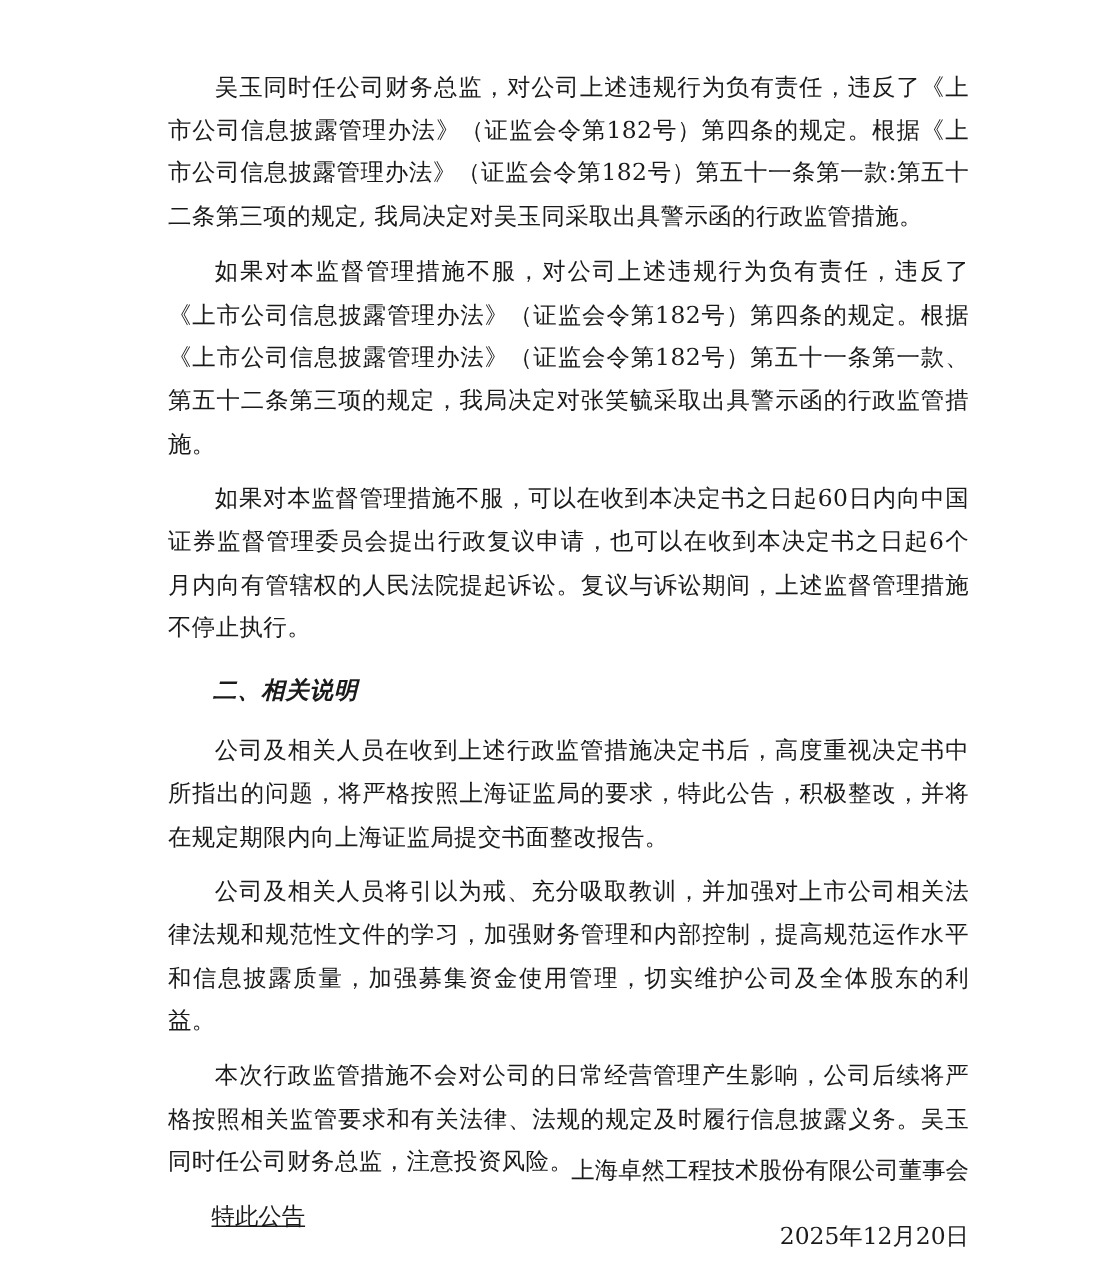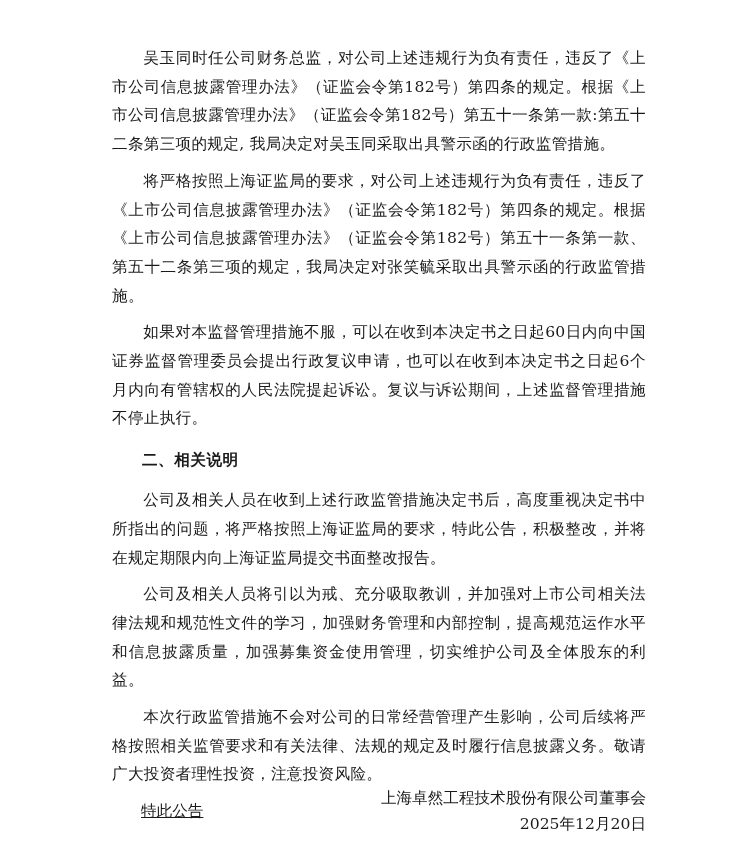--- a/index.html
+++ b/index.html
@@ -3,34 +3,34 @@
   <meta charset="utf-8">
   <style>
     html, body { margin: 0; padding: 0; background: #ffffff; }
     body { width: 741px; height: 855px; position: relative; overflow: hidden;
       font-family: "DejaVu Serif", "Liberation Serif", serif; color: #1a1a1a; }
     .page { position: absolute; left: 112px; top: 44px; width: 534px; }
     .para { margin: 0 0 8px 0; font-size: 15.6px; line-height: 28.7px;
       text-indent: 2em; text-align: justify; text-justify: inter-character; letter-spacing: 0.3px; }
     .heading { margin: 13px 0 12px 0; font-size: 15.6px; line-height: 28px;
       font-family: "DejaVu Sans", "Liberation Sans", sans-serif; font-weight: bold;
-      padding-left: 30px; letter-spacing: 0.5px; }
+      padding-left: 30px; letter-spacing: 0.5px; font-style: italic; }
     .closing { margin: 4px 0 0 0; font-size: 15.6px; line-height: 28px; padding-left: 29px; text-decoration: underline; }
     .sign { position: absolute; right: 95px; font-size: 15.6px; line-height: 26px; text-align: right; }
-    .sign.org { top: 785px; }
+    .sign.org { top: 767px; }
     .sign.date { top: 811px; }
   </style>
 </head>
 <body>
 
 <div class="page">
   <p class="para">吴玉同时任公司财务总监，对公司上述违规行为负有责任，违反了《上市公司信息披露管理办法》（证监会令第182号）第四条的规定。根据《上市公司信息披露管理办法》（证监会令第182号）第五十一条第一款:第五十二条第三项的规定, 我局决定对吴玉同采取出具警示函的行政监管措施。</p>
-  <p class="para">将严格按照上海证监局的要求，对公司上述违规行为负有责任，违反了《上市公司信息披露管理办法》（证监会令第182号）第四条的规定。根据《上市公司信息披露管理办法》（证监会令第182号）第五十一条第一款、第五十二条第三项的规定，我局决定对张笑毓采取出具警示函的行政监管措施。</p>
+  <p class="para">如果对本监督管理措施不服，对公司上述违规行为负有责任，违反了《上市公司信息披露管理办法》（证监会令第182号）第四条的规定。根据《上市公司信息披露管理办法》（证监会令第182号）第五十一条第一款、第五十二条第三项的规定，我局决定对张笑毓采取出具警示函的行政监管措施。</p>
   <p class="para">如果对本监督管理措施不服，可以在收到本决定书之日起60日内向中国证券监督管理委员会提出行政复议申请，也可以在收到本决定书之日起6个月内向有管辖权的人民法院提起诉讼。复议与诉讼期间，上述监督管理措施不停止执行。</p>
   <h2 class="heading">二、相关说明</h2>
   <p class="para">公司及相关人员在收到上述行政监管措施决定书后，高度重视决定书中所指出的问题，将严格按照上海证监局的要求，特此公告，积极整改，并将在规定期限内向上海证监局提交书面整改报告。</p>
   <p class="para">公司及相关人员将引以为戒、充分吸取教训，并加强对上市公司相关法律法规和规范性文件的学习，加强财务管理和内部控制，提高规范运作水平和信息披露质量，加强募集资金使用管理，切实维护公司及全体股东的利益。</p>
-  <p class="para">本次行政监管措施不会对公司的日常经营管理产生影响，公司后续将严格按照相关监管要求和有关法律、法规的规定及时履行信息披露义务。敬请广大投资者理性投资，注意投资风险。</p>
+  <p class="para">本次行政监管措施不会对公司的日常经营管理产生影响，公司后续将严格按照相关监管要求和有关法律、法规的规定及时履行信息披露义务。吴玉同时任公司财务总监，注意投资风险。</p>
   <p class="closing">特此公告</p>
 </div>
 
 <div class="sign org">上海卓然工程技术股份有限公司董事会</div>
 <div class="sign date">2025年12月20日</div>
 
 </body></html>

